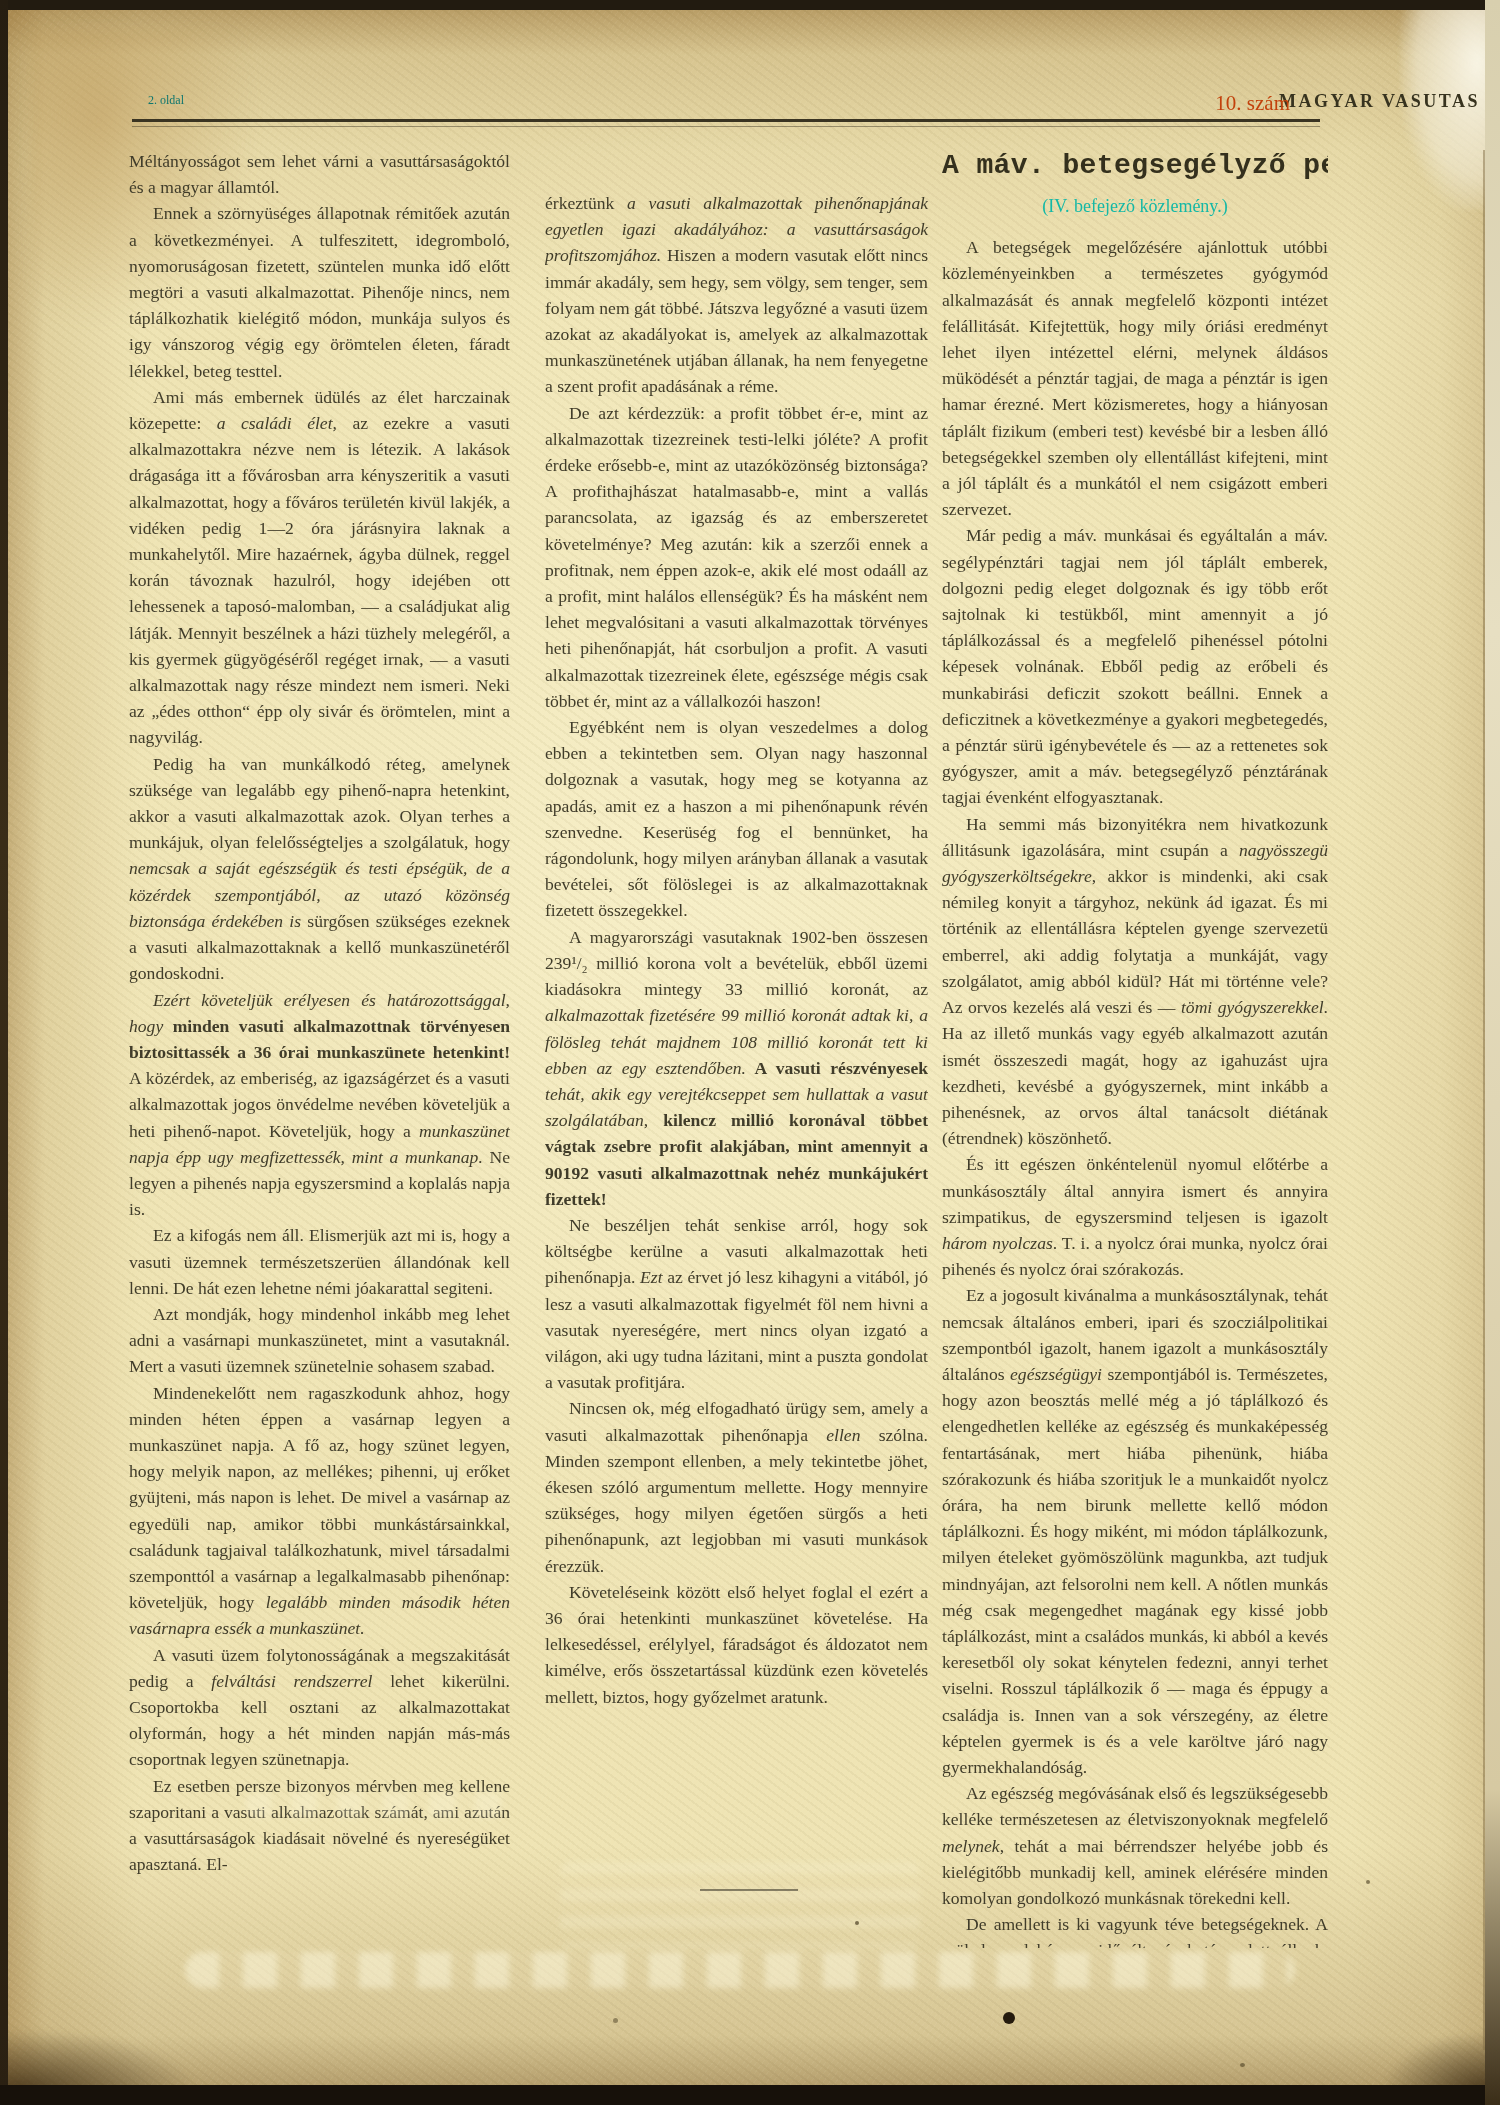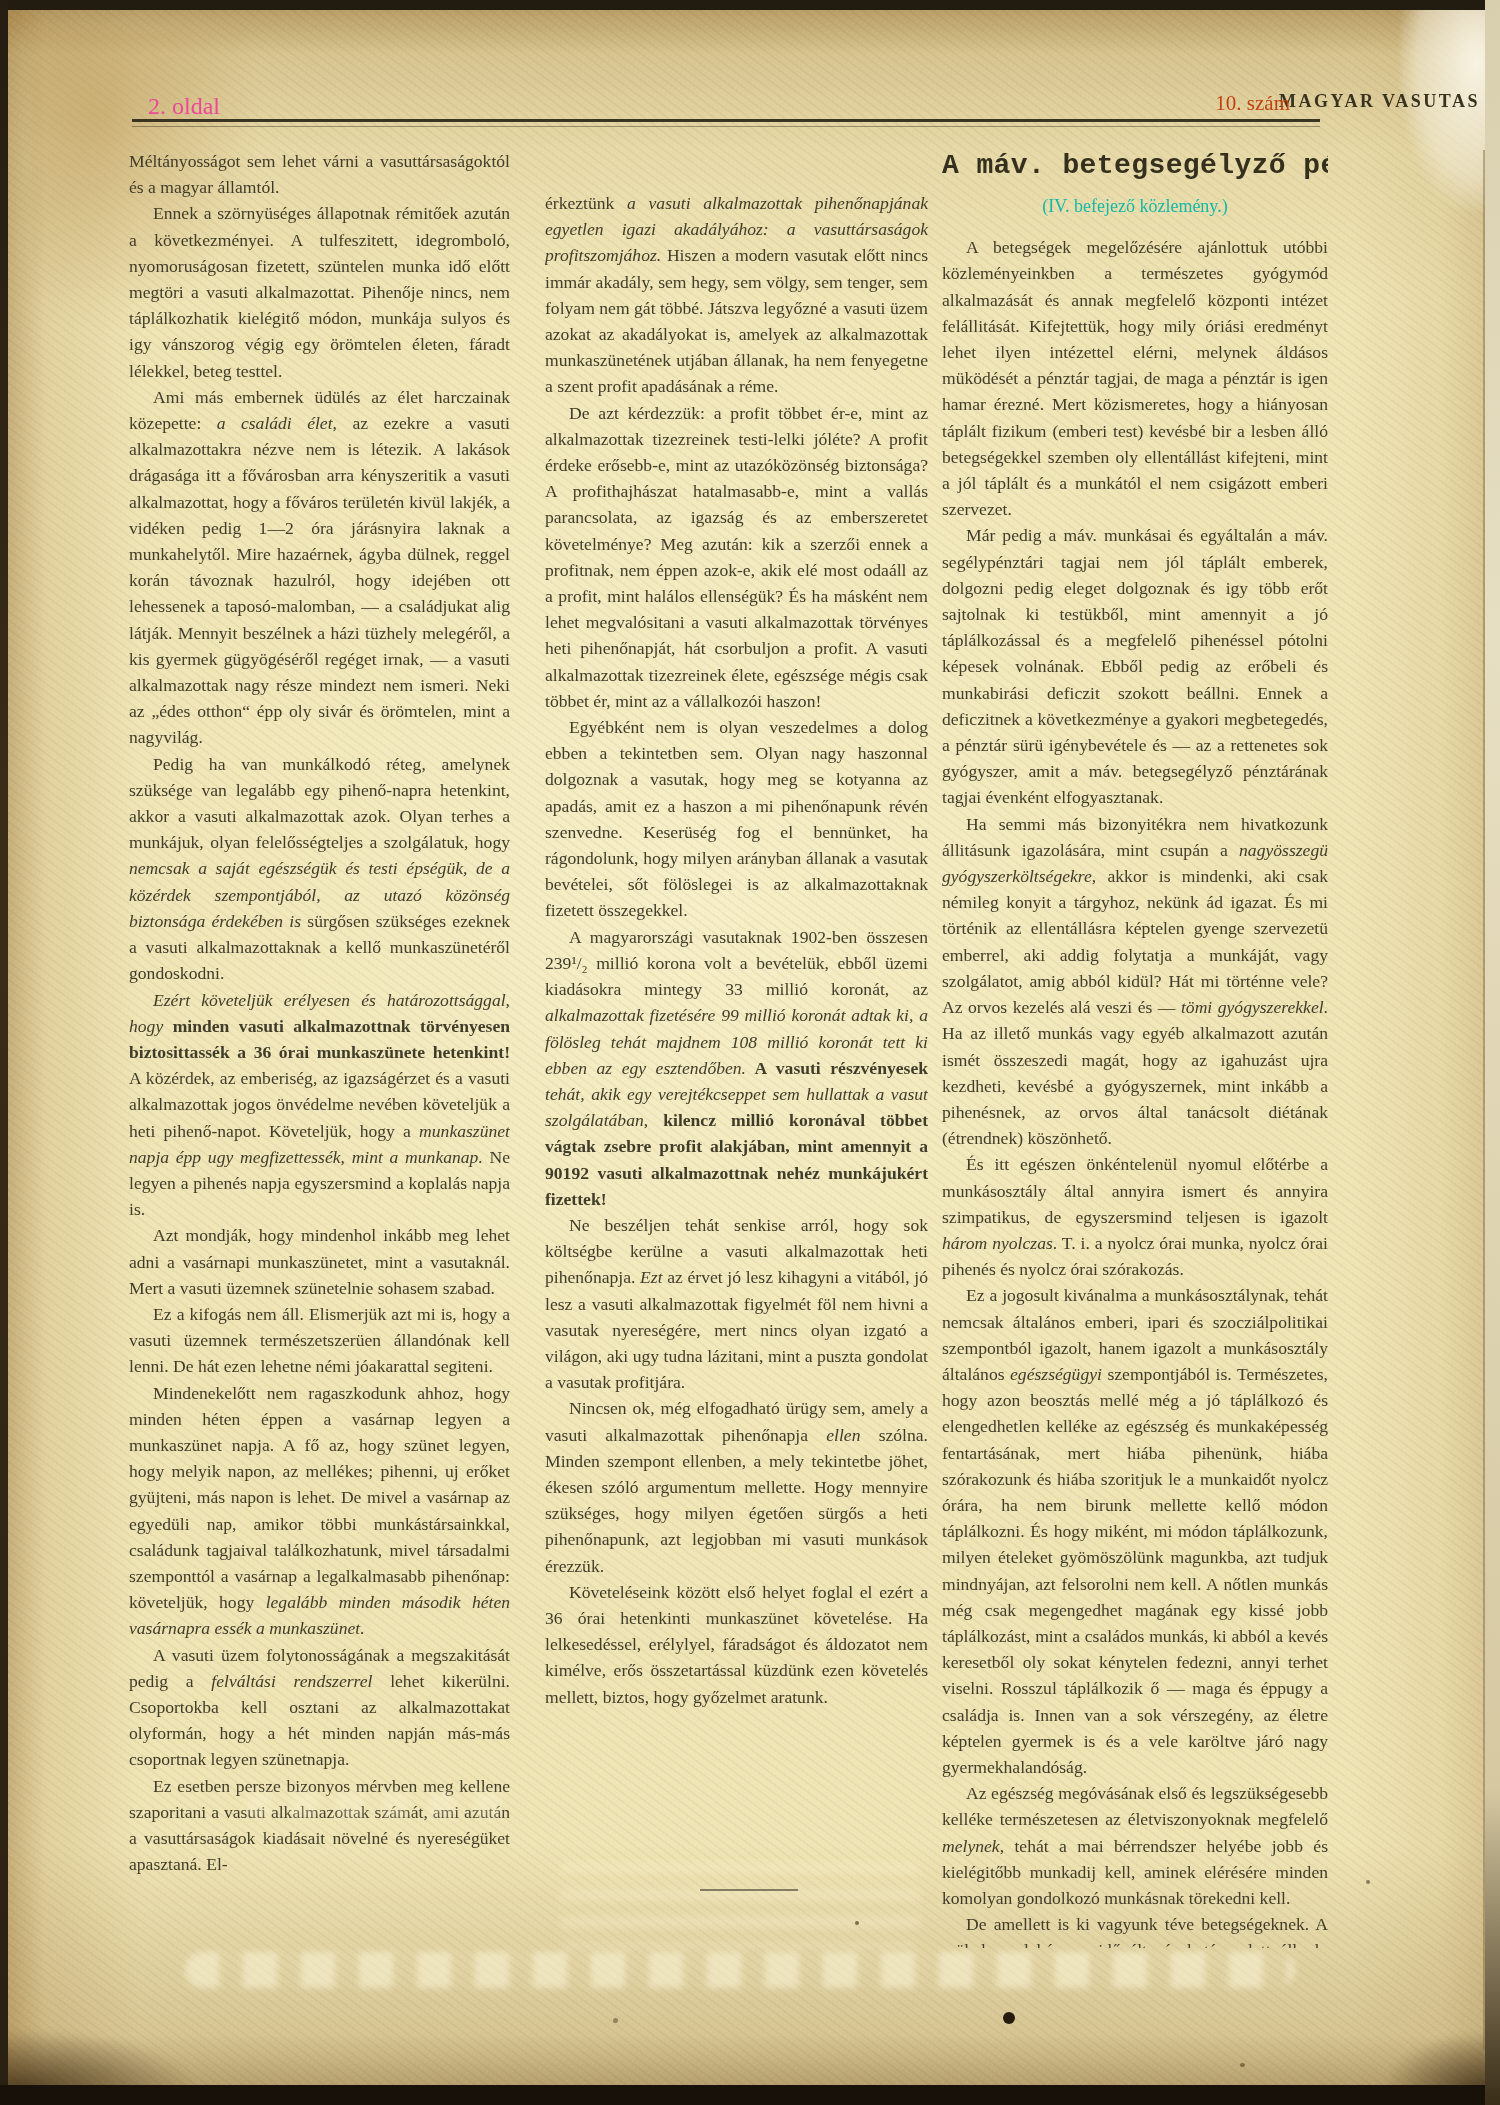--- a/index.html
+++ b/index.html
@@ -27,21 +27,21 @@
   .edge-top{position:absolute;left:0;top:0;width:1500px;height:10px;background:#221b10;}
   .edge-left{position:absolute;left:0;top:0;width:8px;height:2105px;background:linear-gradient(180deg,#251d11,#3a2d18 40%,#2a2012);}
   .edge-bottom{position:absolute;left:0;bottom:0;width:1500px;height:20px;background:#17110a;}
   .right-line{position:absolute;left:1483px;top:150px;width:2px;height:1900px;background:rgba(130,110,70,0.5);}
   .right-strip{position:absolute;left:1485px;top:0;width:15px;height:2105px;background:linear-gradient(180deg,#d8cfae,#e7dfc2 30%,#d6c9a2 85%,#3a2d18);}
   .corner-tr{position:absolute;left:1400px;top:0px;width:110px;height:210px;background:radial-gradient(ellipse at 70% 30%, rgba(250,247,233,0.95) 0%, rgba(245,240,220,0.55) 55%, rgba(245,240,220,0) 75%);filter:blur(2px);}
   .corner-bl{position:absolute;left:0px;top:2028px;width:200px;height:70px;background:radial-gradient(ellipse at 10% 90%, rgba(60,44,20,0.8), rgba(60,44,20,0) 70%);filter:blur(3px);}
   .corner-br{position:absolute;left:1380px;top:2030px;width:120px;height:70px;background:radial-gradient(ellipse at 90% 90%, rgba(55,40,18,0.85), rgba(55,40,18,0) 70%);filter:blur(3px);}
   .stain-tl{position:absolute;left:30px;top:30px;width:230px;height:300px;background:radial-gradient(ellipse at 30% 30%, rgba(186,148,84,0.5), rgba(186,148,84,0) 70%);filter:blur(6px);}
 
-  .hdr-left{position:absolute;left:148px;top:93px;font-size:24px;color:#ec4899;}
+  .hdr-left{position:absolute;left:148px;top:93px;font-size:12px;color:#0f766e;}
   .hdr-center{position:absolute;left:0;top:91px;width:1480px;text-align:right;font-size:18px;font-weight:bold;letter-spacing:2.5px;color:#37331f;}
   .hdr-right{position:absolute;left:1140px;top:91px;width:150px;text-align:right;font-size:21px;color:#c2410c;}
   .rule-main{position:absolute;left:132px;top:119px;width:1188px;height:3px;background:#3a3422;}
   .rule-thin{position:absolute;left:132px;top:126px;width:1188px;height:1px;background:#3a3422;opacity:.45;}
 
   .col{
     position:absolute;top:148px;height:1800px;overflow:hidden;
     font-size:17.6px;line-height:26.2px;color:#403c2a;
     text-align:justify;
   }
@@ -94,22 +94,22 @@
 <div class="hdr-right">10. szám</div>
 <div class="rule-main"></div>
 <div class="rule-thin"></div>
 
 <div class="col col-1">
     <p class=""><span>Méltányosságot sem lehet várni a vasuttársaságoktól és a magyar államtól.</span></p>
     <p class="ind"><span>Ennek a szörnyüséges állapotnak rémitőek azután a következményei. A tulfeszitett, idegromboló, nyomoruságosan fizetett, szüntelen munka idő előtt megtöri a vasuti alkalmazottat. Pihenője nincs, nem táplálkozhatik kielégitő módon, munkája sulyos és igy vánszorog végig egy örömtelen életen, fáradt lélekkel, beteg testtel.</span></p>
     <p class="ind"><span>Ami más embernek üdülés az élet harczainak közepette: </span><span style="font-style: italic;">a családi élet,</span><span> az ezekre a vasuti alkalmazottakra nézve nem is létezik. A lakások drágasága itt a fővárosban arra kényszeritik a vasuti alkalmazottat, hogy a főváros területén kivül lakjék, a vidéken pedig 1—2 óra járásnyira laknak a munkahelytől. Mire hazaérnek, ágyba dülnek, reggel korán távoznak hazulról, hogy idejében ott lehessenek a taposó-malomban, — a családjukat alig látják. Mennyit beszélnek a házi tüzhely melegéről, a kis gyermek gügyögéséről regéget irnak, — a vasuti alkalmazottak nagy része mindezt nem ismeri. Neki az „édes otthon“ épp oly sivár és örömtelen, mint a nagyvilág.</span></p>
     <p class="ind"><span>Pedig ha van munkálkodó réteg, amelynek szüksége van legalább egy pihenő-napra hetenkint, akkor a vasuti alkalmazottak azok. Olyan terhes a munkájuk, olyan felelősségteljes a szolgálatuk, hogy </span><span style="font-style: italic;">nemcsak a saját egészségük és testi épségük, de a közérdek szempontjából, az utazó közönség biztonsága érdekében is</span><span> sürgősen szükséges ezeknek a vasuti alkalmazottaknak a kellő munkaszünetéről gondoskodni.</span></p>
     <p class="ind"><span style="font-style: italic;">Ezért követeljük erélyesen és határozottsággal, hogy </span><span style="font-weight: bold;">minden vasuti alkalmazottnak törvényesen biztosittassék a 36 órai munkaszünete hetenkint!</span><span> A közérdek, az emberiség, az igazságérzet és a vasuti alkalmazottak jogos önvédelme nevében követeljük a heti pihenő-napot. Követeljük, hogy a </span><span style="font-style: italic;">munkaszünet napja épp ugy megfizettessék, mint a munkanap.</span><span> Ne legyen a pihenés napja egyszersmind a koplalás napja is.</span></p>
+    <p class="ind"><span>Ez a kifogás nem áll. Elismerjük azt mi is, hogy a vasuti üzemnek természetszerüen állandónak kell lenni. De hát ezen lehetne némi jóakarattal segiteni.</span></p>
     <p class="ind"><span>Azt mondják, hogy mindenhol inkább meg lehet adni a vasárnapi munkaszünetet, mint a vasutaknál. Mert a vasuti üzemnek szünetelnie sohasem szabad.</span></p>
-    <p class="ind"><span>Ez a kifogás nem áll. Elismerjük azt mi is, hogy a vasuti üzemnek természetszerüen állandónak kell lenni. De hát ezen lehetne némi jóakarattal segiteni.</span></p>
     <p class="ind"><span>Mindenekelőtt nem ragaszkodunk ahhoz, hogy minden héten éppen a vasárnap legyen a munkaszünet napja. A fő az, hogy szünet legyen, hogy melyik napon, az mellékes; pihenni, uj erőket gyüjteni, más napon is lehet. De mivel a vasárnap az egyedüli nap, amikor többi munkástársainkkal, családunk tagjaival találkozhatunk, mivel társadalmi szemponttól a vasárnap a legalkalmasabb pihenőnap: követeljük, hogy </span><span style="font-style: italic;">legalább minden második héten vasárnapra essék a munkaszünet.</span></p>
     <p class="ind"><span>A vasuti üzem folytonosságának a megszakitását pedig a </span><span style="font-style: italic;">felváltási rendszerrel</span><span> lehet kikerülni. Csoportokba kell osztani az alkalmazottakat olyformán, hogy a hét minden napján más-más csoportnak legyen szünetnapja.</span></p>
     <p class="ind"><span>Ez esetben persze bizonyos mérvben meg kellene szaporitani a vasuti alkalmazottak számát, ami azután a vasuttársaságok kiadásait növelné és nyereségüket apasztaná. El-</span></p>
   </div>
 
 <div class="col col-2">
     <p class=""><span>érkeztünk </span><span style="font-style: italic;">a vasuti alkalmazottak pihenőnapjának egyetlen igazi akadályához: a vasuttársaságok profitszomjához.</span><span> Hiszen a modern vasutak előtt nincs immár akadály, sem hegy, sem völgy, sem tenger, sem folyam nem gát többé. Játszva legyőzné a vasuti üzem azokat az akadályokat is, amelyek az alkalmazottak munkaszünetének utjában állanak, ha nem fenyegetne a szent profit apadásának a réme.</span></p>
     <p class="ind"><span>De azt kérdezzük: a profit többet ér-e, mint az alkalmazottak tizezreinek testi-lelki jóléte? A profit érdeke erősebb-e, mint az utazóközönség biztonsága? A profithajhászat hatalmasabb-e, mint a vallás parancsolata, az igazság és az emberszeretet követelménye? Meg azután: kik a szerzői ennek a profitnak, nem éppen azok-e, akik elé most odaáll az a profit, mint halálos ellenségük? És ha másként nem lehet megvalósitani a vasuti alkalmazottak törvényes heti pihenőnapját, hát csorbuljon a profit. A vasuti alkalmazottak tizezreinek élete, egészsége mégis csak többet ér, mint az a vállalkozói haszon!</span></p>
     <p class="ind"><span>Egyébként nem is olyan veszedelmes a dolog ebben a tekintetben sem. Olyan nagy haszonnal dolgoznak a vasutak, hogy meg se kotyanna az apadás, amit ez a haszon a mi pihenőnapunk révén szenvedne. Keserüség fog el bennünket, ha rágondolunk, hogy milyen arányban állanak a vasutak bevételei, sőt fölöslegei is az alkalmazottaknak fizetett összegekkel.</span></p>
     <p class="ind"><span>A magyarországi vasutaknak 1902-ben összesen 239¹/₂ millió korona volt a bevételük, ebből üzemi kiadásokra mintegy 33 millió koronát, az </span><span style="font-style: italic;">alkalmazottak fizetésére 99 millió koronát adtak ki, a fölösleg tehát majdnem 108 millió koronát tett ki ebben az egy esztendőben.</span><span style="font-weight: bold;"> A vasuti részvényesek </span><span style="font-style: italic;">tehát, akik egy verejtékcseppet sem hullattak a vasut szolgálatában,</span><span style="font-weight: bold;"> kilencz millió koronával többet vágtak zsebre profit alakjában, mint amennyit a 90192 vasuti alkalmazottnak nehéz munkájukért fizettek!</span></p>

